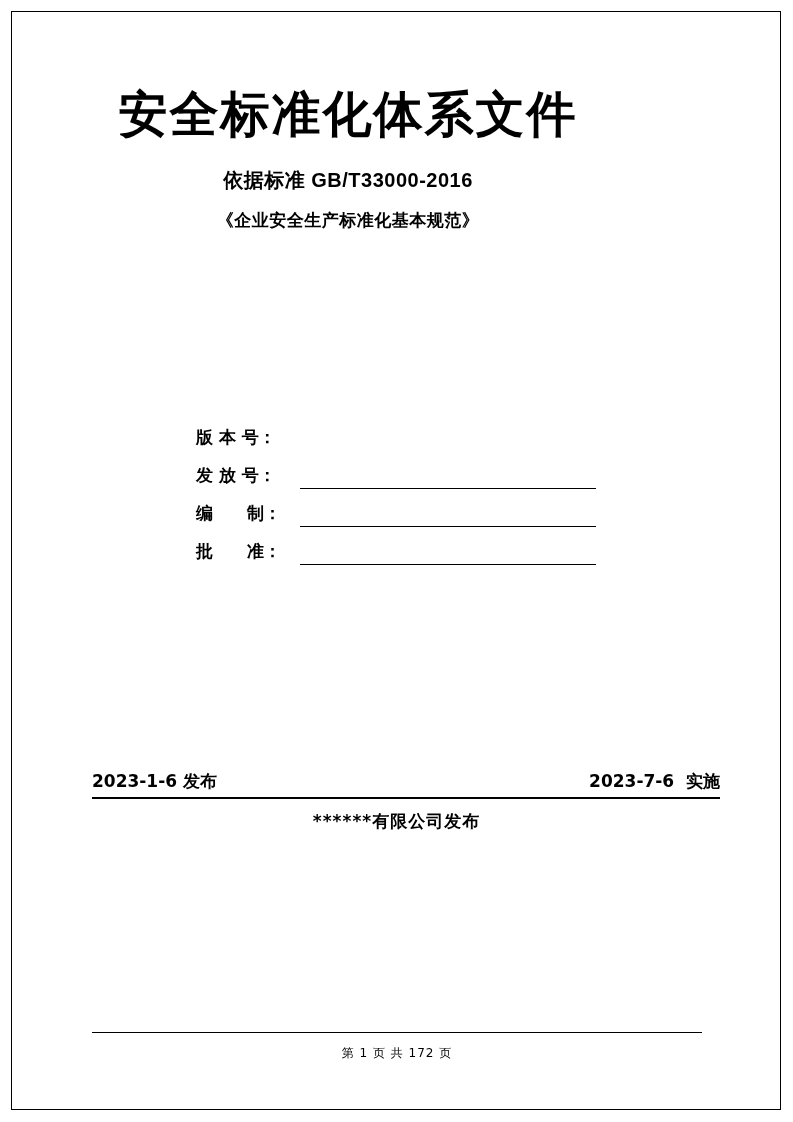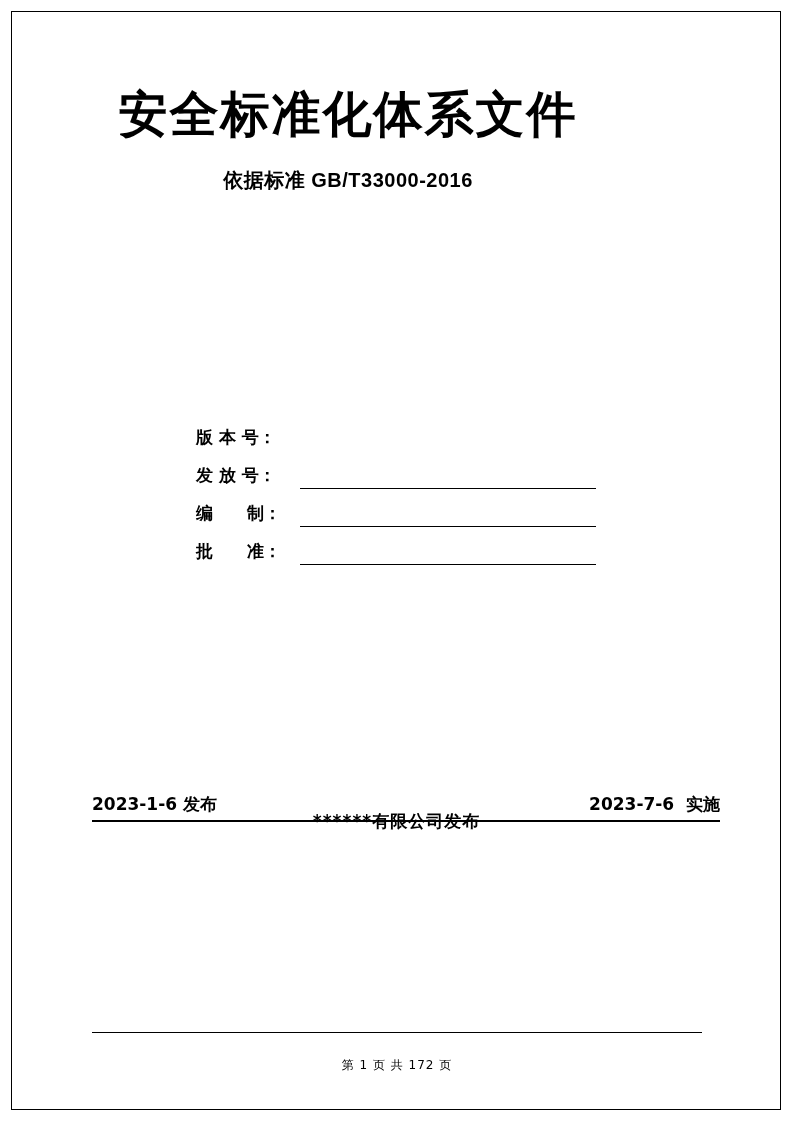--- a/index.html
+++ b/index.html
@@ -107,21 +107,20 @@
     left: 92px;
     width: 628px;
     display: flex;
     justify-content: space-between;
     align-items: flex-end;
     font-size: 17px;
     font-weight: bold;
     border-bottom: 2px solid #000000;
     padding-bottom: 4px;
     font-family: "DejaVu Sans", "Liberation Sans", sans-serif;
-    margin-top: 23px;
   }
   .issue-left, .issue-right {
     white-space: pre;
   }
   .publisher {
     position: absolute;
     top: 810px;
     left: 0;
     width: 793px;
     text-align: center;
@@ -131,38 +130,39 @@
     font-family: "DejaVu Sans", "Liberation Sans", sans-serif;
   }
 
   
   .footer {
     position: absolute;
     top: 1032px;
     left: 92px;
     width: 610px;
     border-top: 1px solid #000000;
-    padding-top: 24px;
+    padding-top: 12px;
     text-align: center;
     font-size: 12px;
     font-family: "DejaVu Sans", "Liberation Sans", sans-serif;
   }
   .footer span {
     letter-spacing: 1px;
   }
 </style>
 </head>
 <body>
 
 <div class="page">
   <div class="page-border"></div>
 
   <div class="title-block">
     <div class="doc-title">安全标准化体系文件</div>
     <div class="doc-standard">依据标准 GB/T33000-2016</div>
+    <div class="doc-standard-name">《企业安全生产标准化基本规范》</div>
   </div>
 
   <div class="fields">
     <div class="field-row">
       <div class="field-label">版 本 号：</div>
     </div>
     <div class="field-row">
       <div class="field-label">发 放 号：</div>
       <div class="field-value"></div>
     </div>

